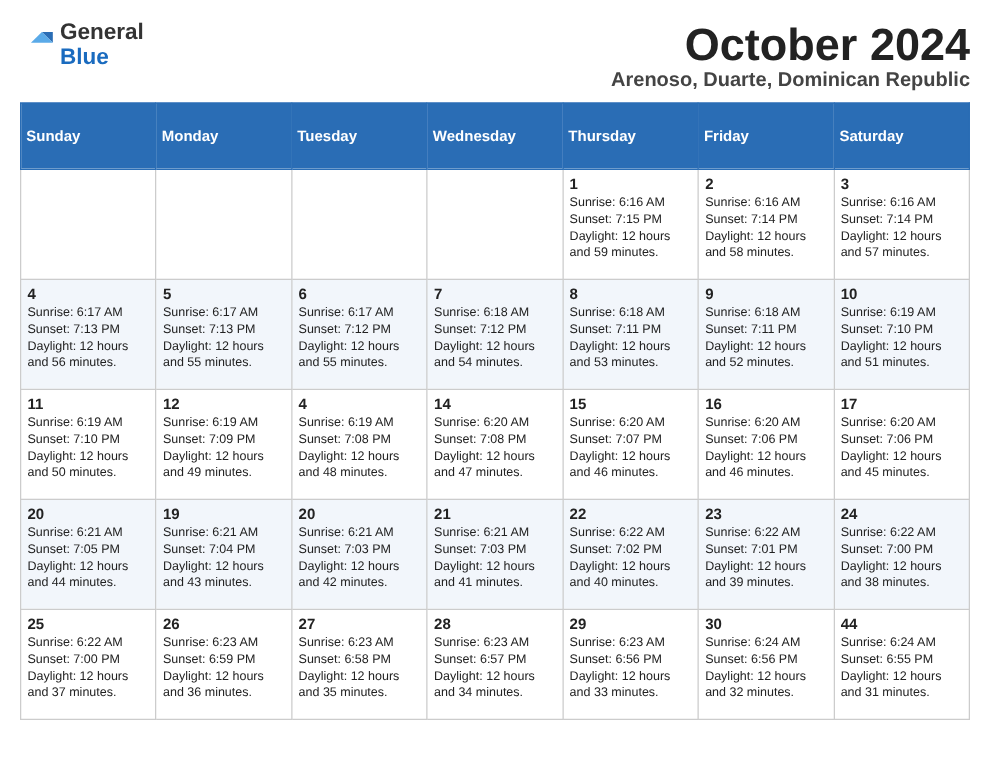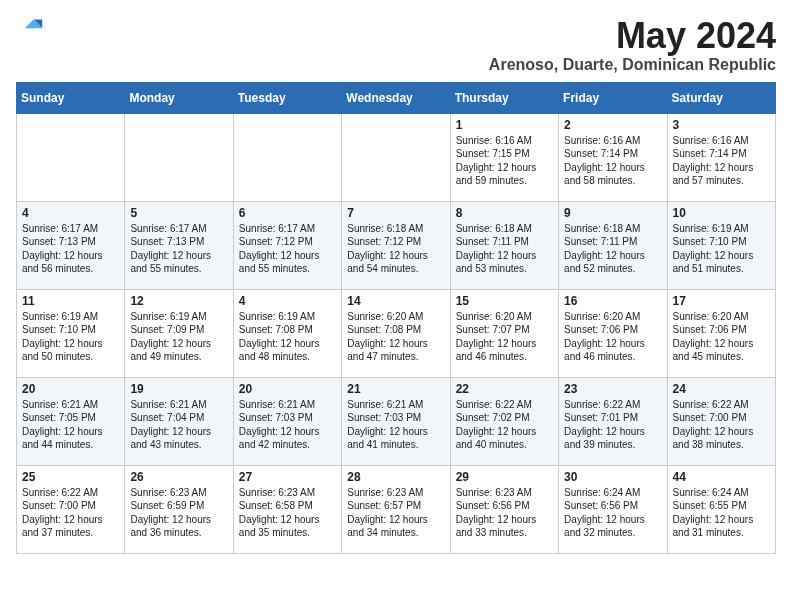--- a/index.html
+++ b/index.html
@@ -49,21 +49,21 @@
     table {
       width: 100%;
       border-collapse: collapse;
       table-layout: fixed;
     }
     thead th {
       background: #2a6db5;
       color: #fff;
       font-size: 12px;
       font-weight: bold;
-      padding: 8px 4px;
+      padding: 19px 4px;
       text-align: left;
       border: 1px solid #2a6db5;
     }
     tbody td {
       border: 1px solid #ccc;
       vertical-align: top;
       padding: 4px 5px;
       height: 88px;
       font-size: 10.5px;
       color: #222;
@@ -89,23 +89,27 @@
   </style>
 </head>
 <body>
 
 <div class="header">
   <div class="logo">
     <svg class="logo-icon" viewBox="0 0 32 32">
       <polygon points="20,4 30,4 30,14" fill="#2a6db5"></polygon>
       <polygon points="20,4 10,14 30,14" fill="#5aaae8"></polygon>
     </svg>
+    <div class="logo-text">
+      <span class="logo-general">General</span><br>
+      <span class="logo-blue">Blue</span>
+    </div>
   </div>
   <div class="title-block">
-    <div class="month-year">May 2024</div>
+    <div class="month-year">October 2024</div>
     <div class="location">Arenoso, Duarte, Dominican Republic</div>
   </div>
 </div>
 
 <table>
   <thead>
     <tr>
     <th>Sunday</th>
         <th>Monday</th>
         <th>Tuesday</th>

